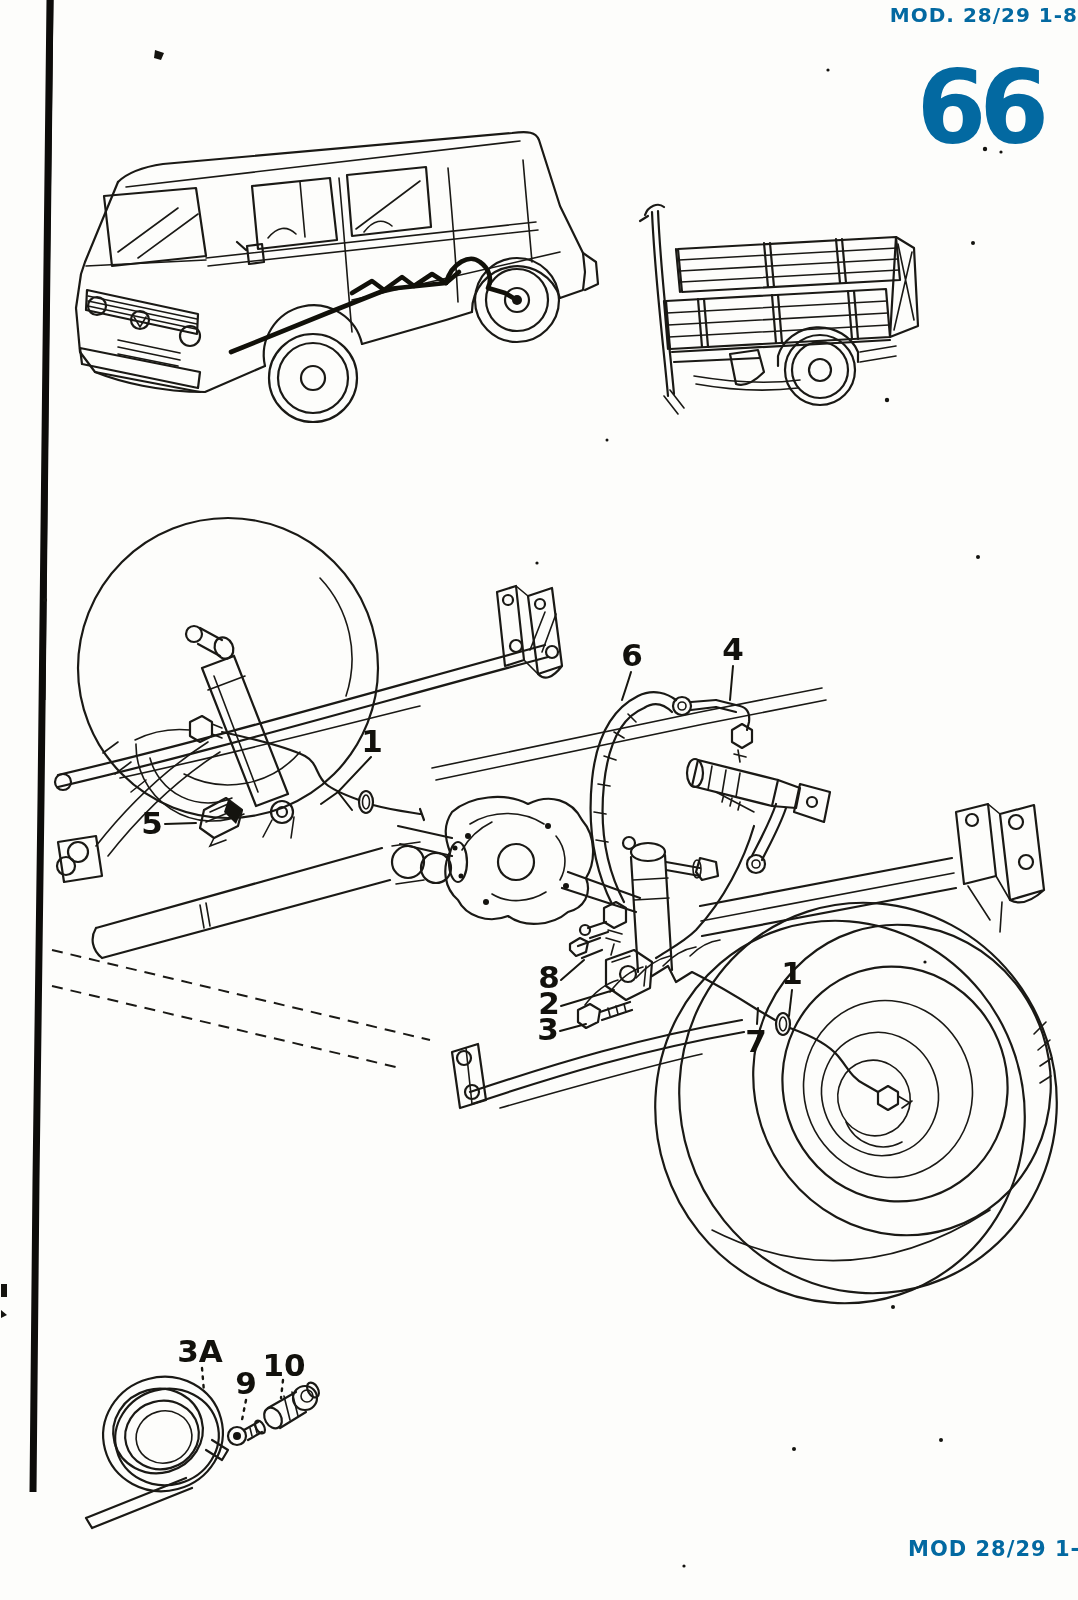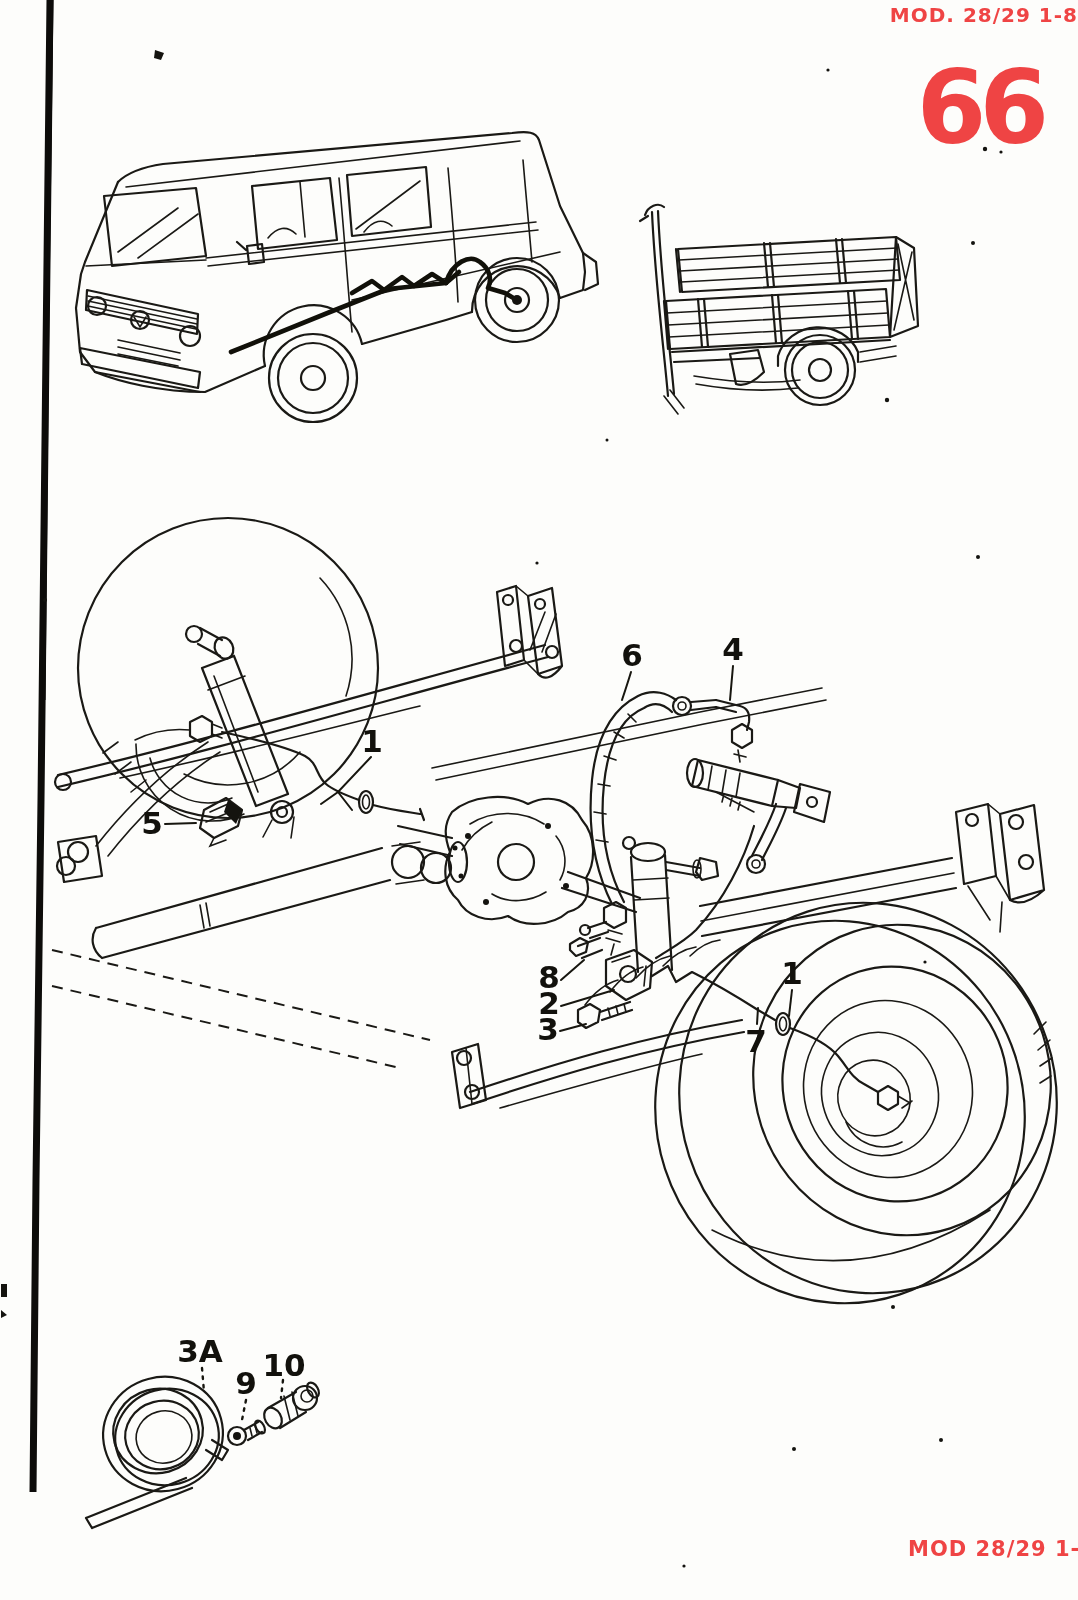--- a/index.html
+++ b/index.html
@@ -1,19 +1,19 @@
 <!DOCTYPE html>
 <html><head>
 <meta charset="utf-8">
 <style>
   html,body{margin:0;padding:0;background:#e8e8e4;}
   .page{
     position:relative;width:1078px;height:1600px;margin:0 auto;
     background:#fdfdfb;overflow:hidden;
-    font-family:"DejaVu Sans","Liberation Sans",sans-serif;color:#ef4444;
+    font-family:"DejaVu Sans","Liberation Sans",sans-serif;color:#0369a1;
   }
   .page svg{position:absolute;top:0;left:0;}
   .ink{stroke:#1a1915;fill:none;stroke-width:2.2;stroke-linecap:round;stroke-linejoin:round;}
   .ink-thin{stroke:#1a1915;fill:none;stroke-width:1.6;stroke-linecap:round;}
   .ink-bold{stroke:#111009;fill:none;stroke-width:4.6;stroke-linecap:round;stroke-linejoin:round;}
   .fillink{fill:#14130f;stroke:none;}
   .leader{stroke:#17160f;fill:none;stroke-width:2;stroke-linecap:round;}
   .leader-dot{stroke:#17160f;fill:none;stroke-width:2.4;stroke-dasharray:2.5 6;stroke-linecap:round;}
   .dash{stroke:#1a1915;fill:none;stroke-width:2;stroke-dasharray:11 8;}
   .callout{font-family:"DejaVu Sans","Liberation Sans",sans-serif;font-weight:bold;

